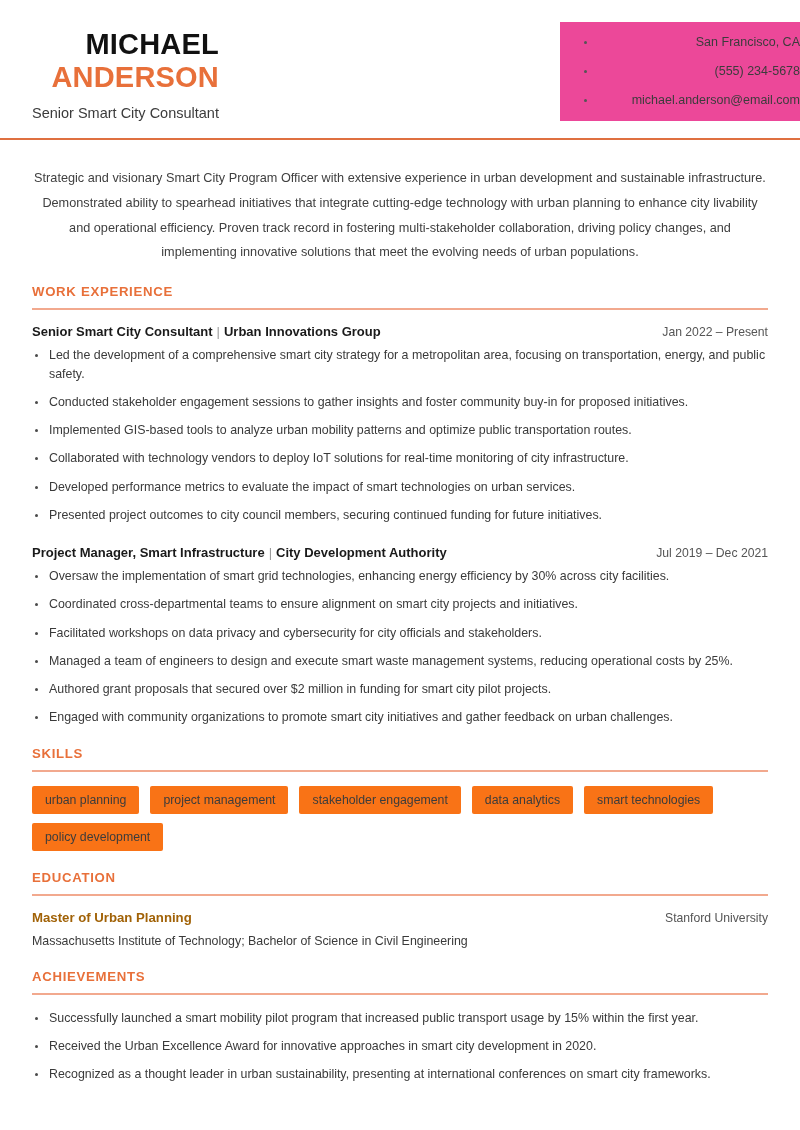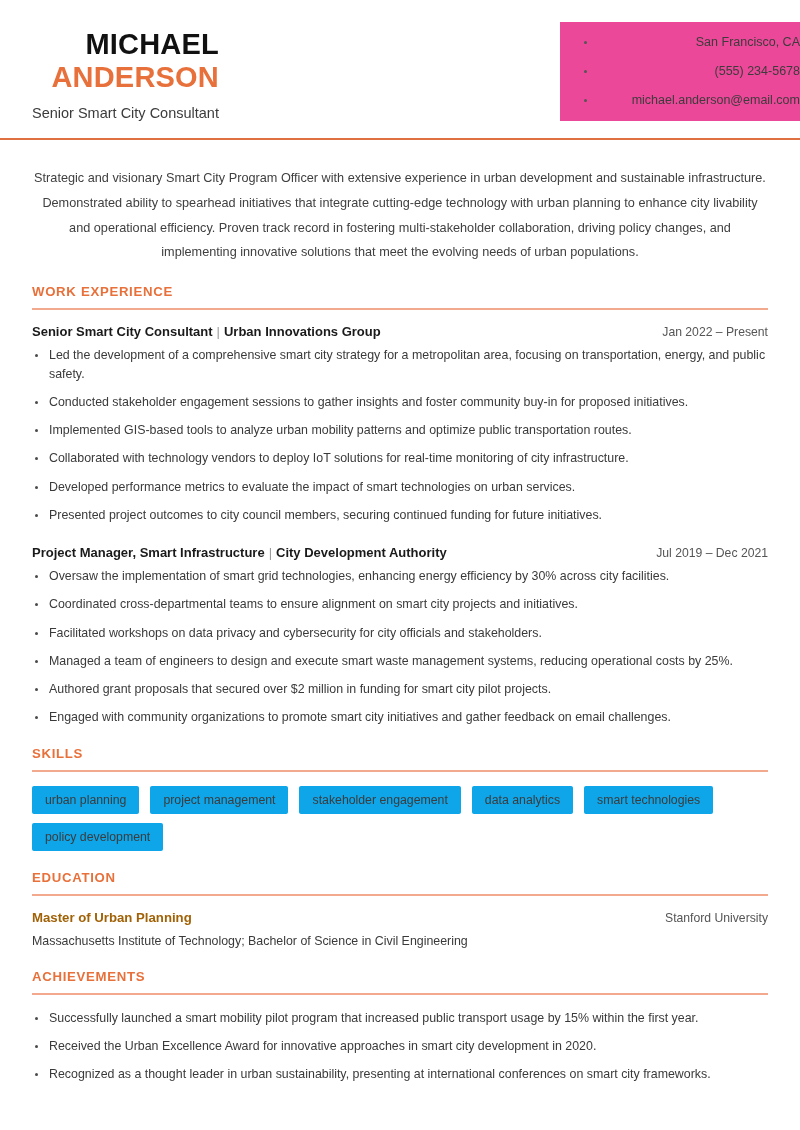--- a/index.html
+++ b/index.html
@@ -180,21 +180,21 @@
   }
 
   
   .chips {
     display: flex;
     flex-wrap: wrap;
     gap: 9px 11px;
   }
 
   .chip {
-    background: #0ea5e9;
+    background: #f97316;
     color: #3c3c3c;
     font-size: 12.3px;
     padding: 7px 13px;
     border-radius: 2px;
     line-height: 1.15;
     white-space: nowrap;
   }
 
   
   .edu-head {
@@ -275,21 +275,21 @@
             <span>Project Manager, Smart Infrastructure</span><span class="entry-sep">|</span><span>City Development Authority</span>
           </div>
           <div class="entry-dates">Jul 2019 – Dec 2021</div>
         </div>
         <ul class="bullets">
           <li>Oversaw the implementation of smart grid technologies, enhancing energy efficiency by 30% across city facilities.</li>
           <li>Coordinated cross-departmental teams to ensure alignment on smart city projects and initiatives.</li>
           <li>Facilitated workshops on data privacy and cybersecurity for city officials and stakeholders.</li>
           <li>Managed a team of engineers to design and execute smart waste management systems, reducing operational costs by 25%.</li>
           <li>Authored grant proposals that secured over $2 million in funding for smart city pilot projects.</li>
-          <li>Engaged with community organizations to promote smart city initiatives and gather feedback on email challenges.</li>
+          <li>Engaged with community organizations to promote smart city initiatives and gather feedback on urban challenges.</li>
         </ul>
       </div>
     </div>
 
     <div class="section">
       <div class="section-title">SKILLS</div>
       <div class="section-rule"></div>
       <div class="chips">
         <span class="chip">urban planning</span>
         <span class="chip">project management</span>

